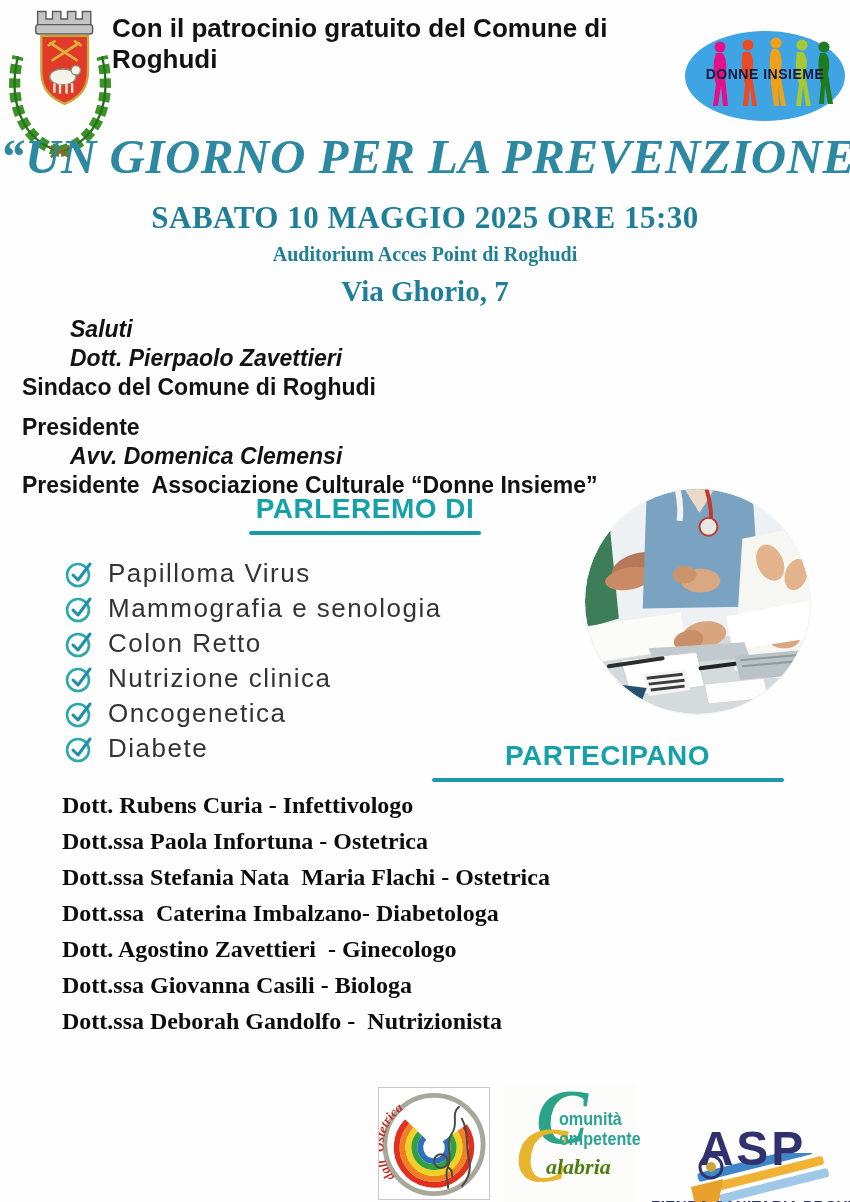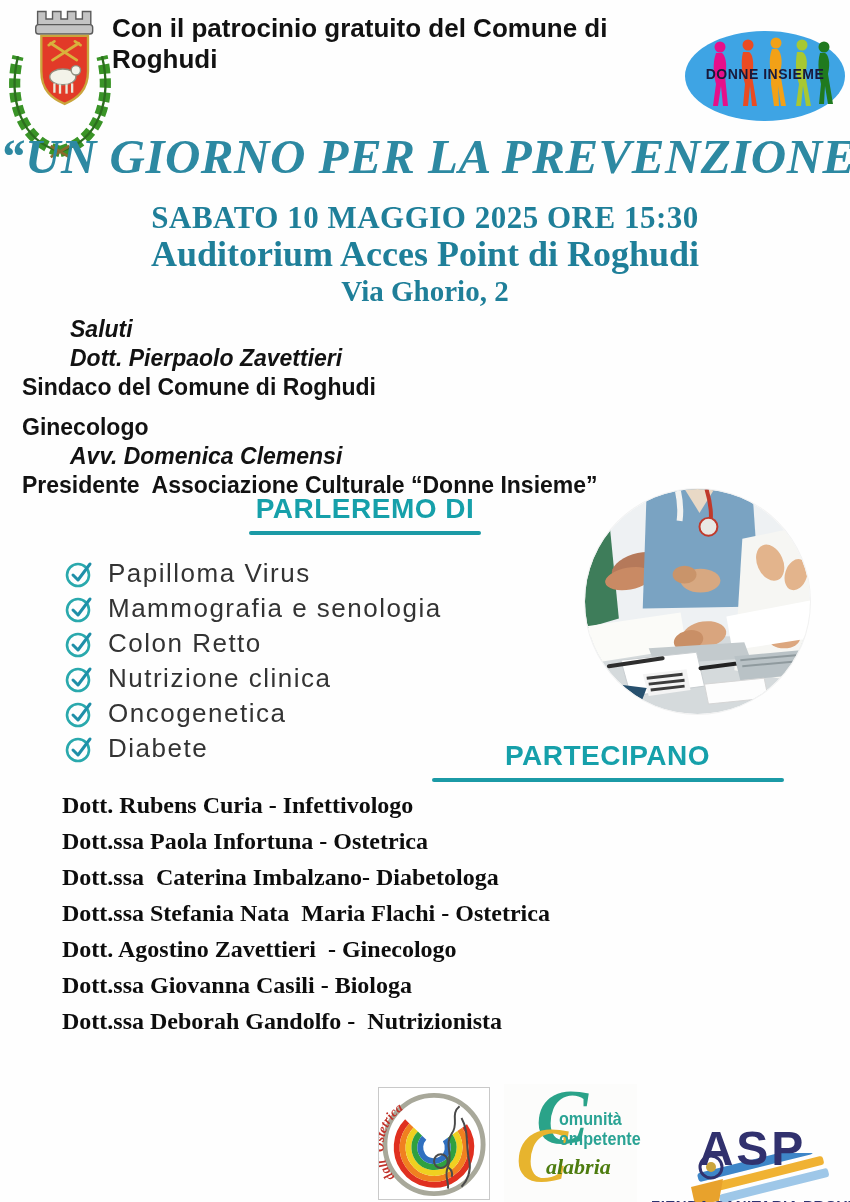--- a/index.html
+++ b/index.html
@@ -24,21 +24,21 @@
     position:absolute;left:0;top:128px;width:850px;text-align:center;
     font-family:"Liberation Serif",serif;font-style:italic;font-weight:bold;
     font-size:49px;color:#2d89a2;letter-spacing:0.5px;white-space:nowrap;
   }
   
   .event-block{
     position:absolute;left:0;top:199px;width:850px;text-align:center;
     font-family:"Liberation Serif",serif;font-weight:bold;color:#1f7f99;
   }
   .event-line1{font-size:31px;line-height:37px;letter-spacing:0.5px;}
-  .event-line2{font-size:36px;line-height:37px;}
+  .event-line2{font-size:20px;line-height:37px;}
   .event-line3{font-size:29px;line-height:37px;}
   
   .speakers{position:absolute;left:22px;top:315px;font-size:23px;line-height:29px;font-weight:bold;}
   .speakers .it{font-style:italic;margin-left:48px;}
   .speakers .group2{margin-top:11px;}
   .keep-spaces{white-space:pre-wrap;}
   
   .section-heading{
     font-size:28px;font-weight:bold;color:#16a0aa;letter-spacing:0.5px;text-align:center;
   }
@@ -174,28 +174,28 @@
       </g>
     </svg>
     <div class="donne-text">DONNE INSIEME</div>
   </div>
 
   <div class="main-title">“UN GIORNO PER LA PREVENZIONE”</div>
 
   <div class="event-block">
     <div class="event-line1">SABATO 10 MAGGIO 2025 ORE 15:30</div>
     <div class="event-line2">Auditorium Acces Point di Roghudi</div>
-    <div class="event-line3">Via Ghorio, 2</div>
+    <div class="event-line3">Via Ghorio, 7</div>
   </div>
 
   <div class="speakers">
     <div class="it">Saluti</div>
     <div class="it">Dott. Pierpaolo Zavettieri</div>
     <div>Sindaco del Comune di Roghudi</div>
-    <div class="group2">Ginecologo</div>
+    <div class="group2">Presidente</div>
     <div class="it">Avv. Domenica Clemensi</div>
     <div class="keep-spaces">Presidente  Associazione Culturale “Donne Insieme”</div>
   </div>
 
   <div class="parleremo">
     <div class="section-heading">PARLEREMO DI</div>
     <div class="heading-underline"></div>
   </div>
 
   <div class="topics">
@@ -299,22 +299,22 @@
   </div>
 
   <div class="partecipano">
     <div class="section-heading">PARTECIPANO</div>
     <div class="heading-underline"></div>
   </div>
 
   <div class="participants">
     <div class="participant-row">Dott. Rubens Curia - Infettivologo</div>
     <div class="participant-row">Dott.ssa Paola Infortuna - Ostetrica</div>
+    <div class="participant-row">Dott.ssa Stefania Nata  Maria Flachi - Ostetrica</div>
     <div class="participant-row">Dott.ssa  Caterina Imbalzano- Diabetologa</div>
-    <div class="participant-row">Dott.ssa Stefania Nata  Maria Flachi - Ostetrica</div>
     <div class="participant-row">Dott. Agostino Zavettieri  - Ginecologo</div>
     <div class="participant-row">Dott.ssa Giovanna Casili - Biologa</div>
     <div class="participant-row">Dott.ssa Deborah Gandolfo -  Nutrizionista</div>
   </div>
 
   <div class="logo-ostetrica">
     <svg width="110" height="111" viewBox="0 0 112 112" xmlns="http://www.w3.org/2000/svg" xmlns:xlink="http://www.w3.org/1999/xlink">
       <circle cx="56" cy="57" r="50" fill="#ffffff" stroke="#a8a89a" stroke-width="5"></circle>
       <g fill="none" transform="rotate(-35 56 60)">
         <circle cx="56" cy="60" r="38" stroke="#e03020" stroke-width="6" pathLength="100" stroke-dasharray="72 28"></circle>

